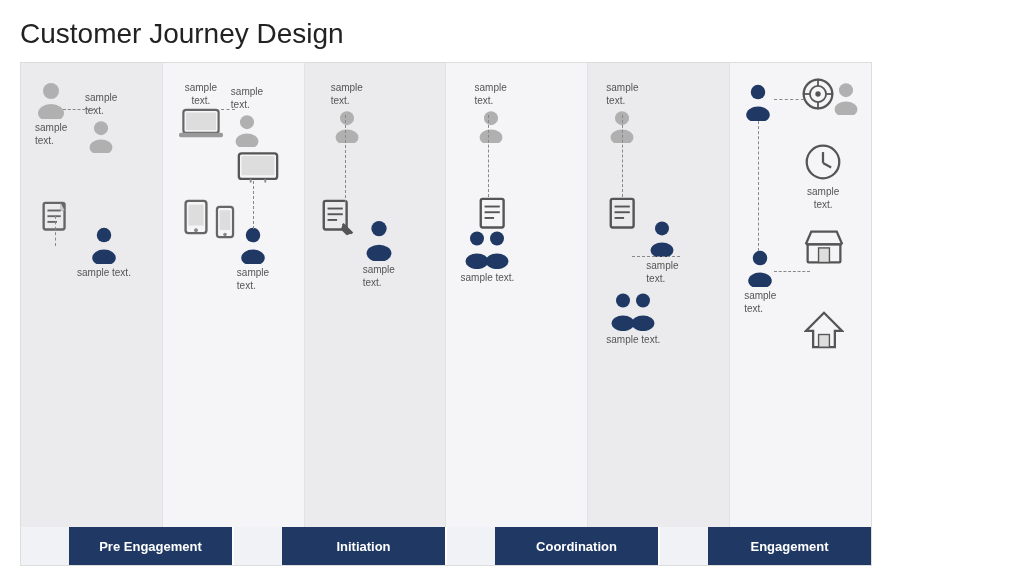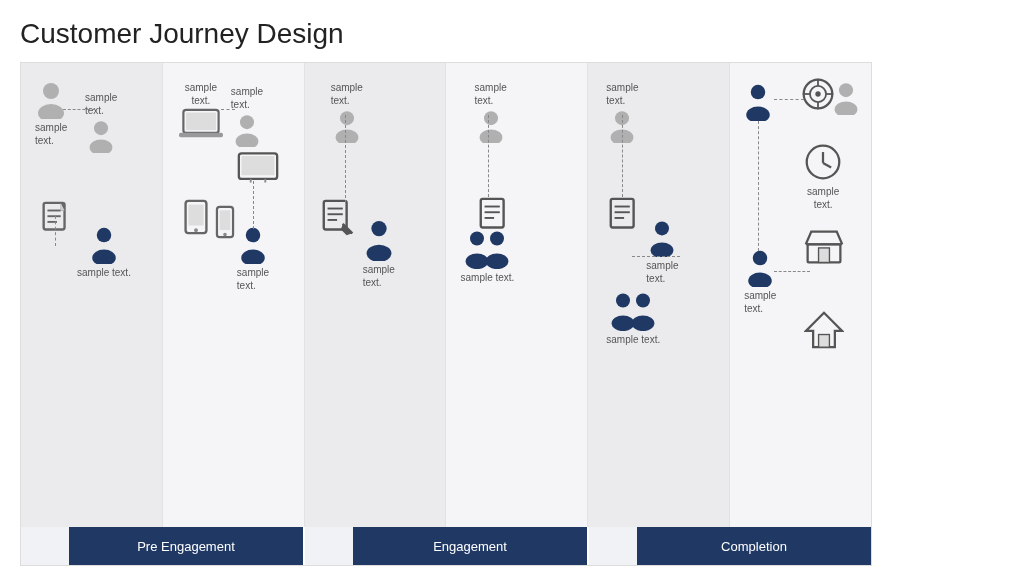--- a/index.html
+++ b/index.html
@@ -53,21 +53,21 @@
       height: 38px;
     }
     .footer-cell {
       flex: 1;
       background: #1f3864;
       color: #fff;
       display: flex;
       align-items: center;
       justify-content: center;
       font-size: 13px;
-      font-weight: 400;
+      font-weight: 700;
       border-right: 2px solid #fff;
       margin-left: 48px;
     }
     .footer-cell:last-child { border-right: none; }
     .sample-text {
       font-size: 10px;
       color: #555;
       line-height: 1.3;
     }
     .item-block {
@@ -376,20 +376,23 @@
         </div>
       </div>
 
     </div>
 
     <div class="footer-bar">
       <div class="footer-cell">
         <span>Pre Engagement</span>
       </div>
       <div class="footer-cell">
+        <span>Initiation</span>
+      </div>
+      <div class="footer-cell">
+        <span>Coordination</span>
+      </div>
+      <div class="footer-cell">
         <span>Engagement</span>
-      </div>
-      <div class="footer-cell">
-        <span>Completion</span>
       </div>
     </div>
   </div>
 </div>
 
 </body></html>

